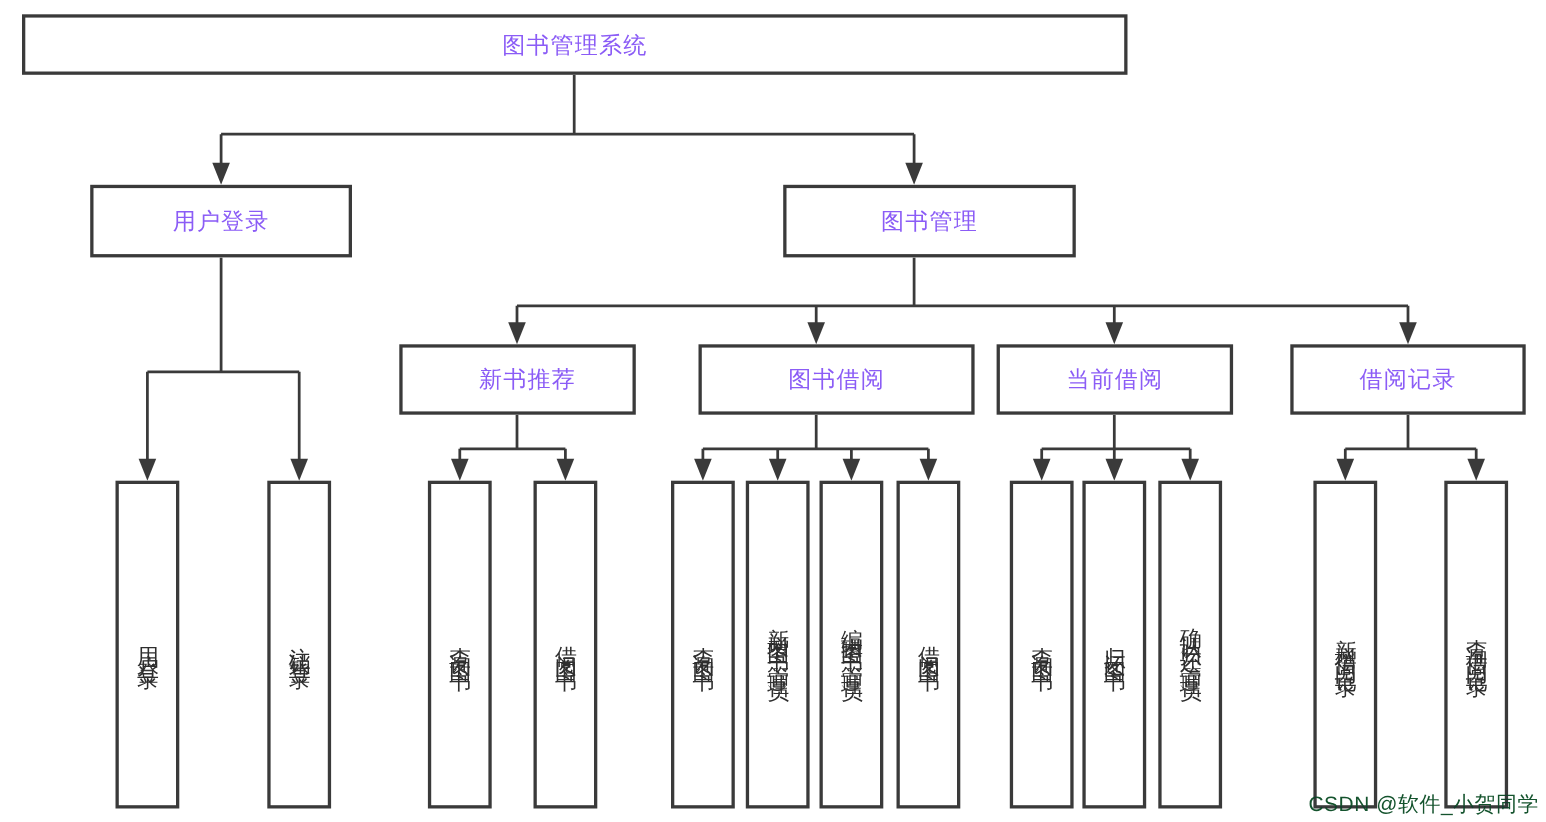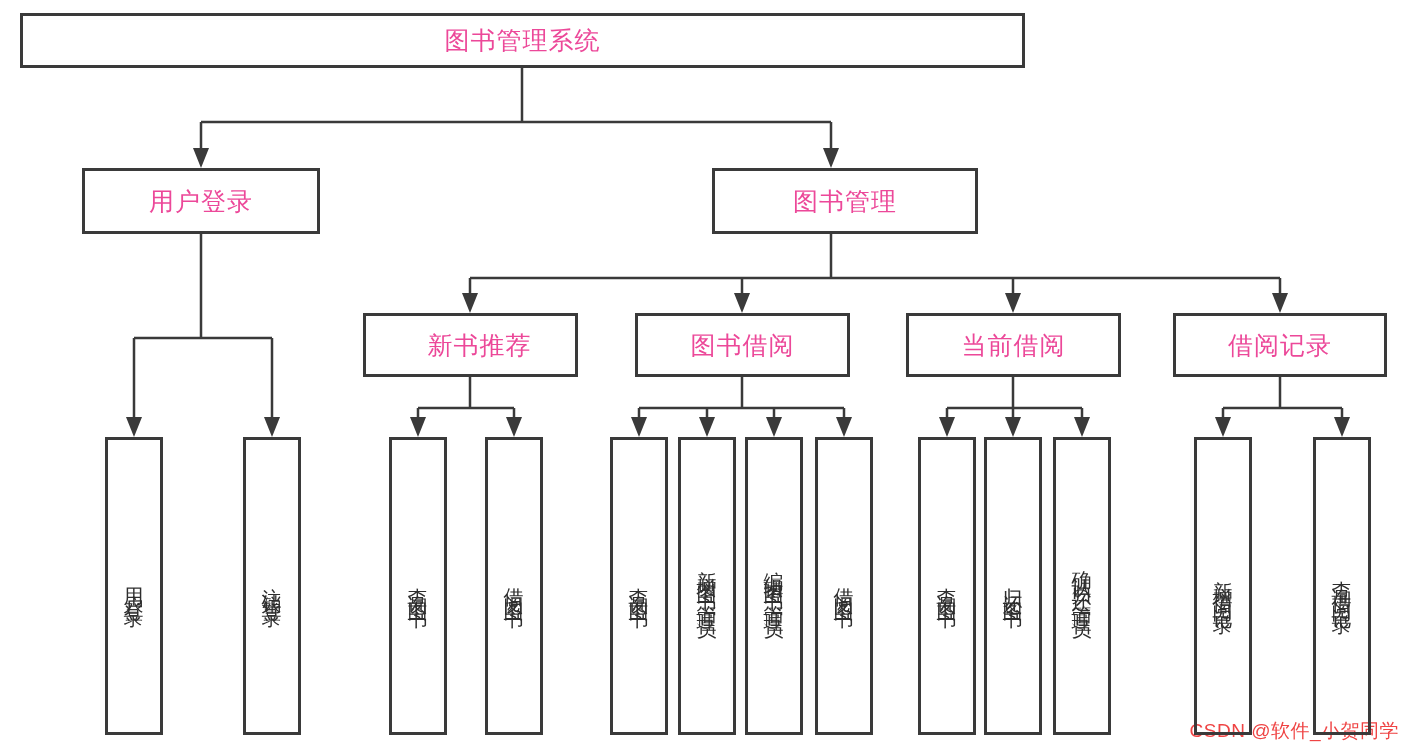--- a/index.html
+++ b/index.html
@@ -26,39 +26,39 @@
     position: absolute;
     box-sizing: border-box;
     background: #ffffff;
     border: 3px solid #3a3a3a;
     display: flex;
     align-items: center;
     justify-content: center;
     z-index: 2;
   }
   .node .label {
-    font-size: 25px;
-    color: #ec4899;
+    font-size: 21px;
+    color: #8b5cf6;
     letter-spacing: 1px;
     white-space: nowrap;
   }
   .leaf .label {
     writing-mode: vertical-rl;
     text-orientation: mixed;
     font-size: 20px;
     letter-spacing: 7px;
     line-height: 1;
     color: #2e2e2e;
   }
   .watermark {
     position: absolute;
     right: 6px;
     bottom: 3px;
     font-size: 19px;
-    color: #ef4444;
+    color: #14532d;
     letter-spacing: 0.5px;
     mix-blend-mode: darken;
     z-index: 3;
     white-space: nowrap;
   }
 </style>
 </head>
 <body>
 
 <div class="canvas">
@@ -110,21 +110,21 @@
   <div class="node" style="left:82px; top:168px; width:238px; height:66px;">
     <span class="label">用户登录</span>
   </div>
   <div class="node" style="left:712px; top:168px; width:266px; height:66px;">
     <span class="label">图书管理</span>
   </div>
 
   <div class="node" style="left:363px; top:313px; width:215px; height:64px;padding-left:18px;">
     <span class="label">新书推荐</span>
   </div>
-  <div class="node" style="left:635px; top:313px; width:215px; height:64px;">
+  <div class="node" style="left:635px; top:313px; width:251px; height:64px;">
     <span class="label">图书借阅</span>
   </div>
   <div class="node" style="left:1173px; top:313px; width:214px; height:64px;">
     <span class="label">借阅记录</span>
   </div>
   <div class="node" style="left:906px; top:313px; width:215px; height:64px;">
     <span class="label">当前借阅</span>
   </div>
 
   <div class="node leaf" style="left:105px; top:437px; width:58px; height:298px;">

